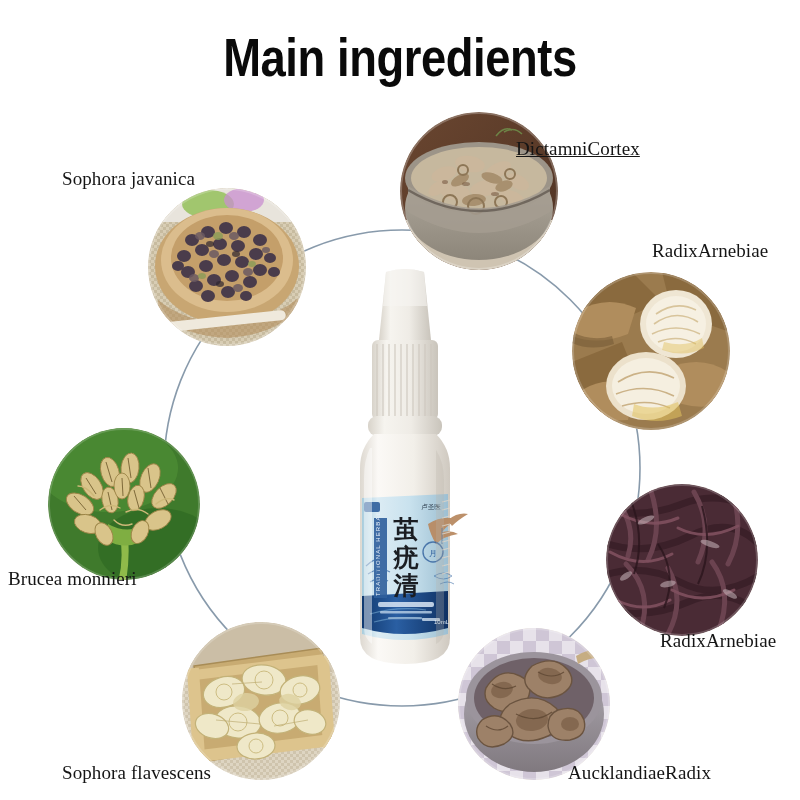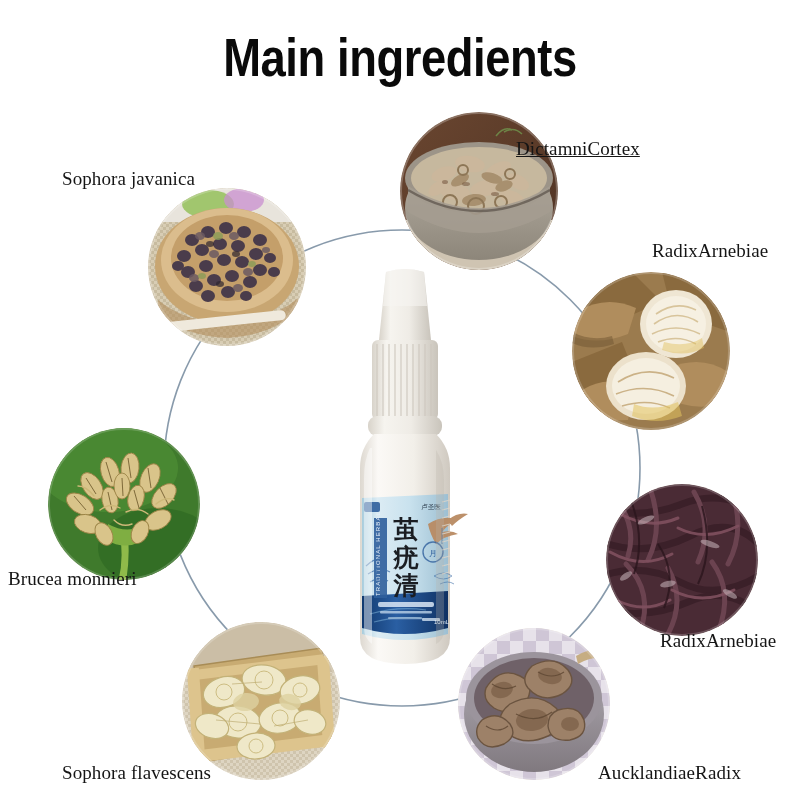--- a/index.html
+++ b/index.html
@@ -253,21 +253,21 @@
         <path d="M34 56 q12 8 24 2"></path>
           <path d="M80 44 q14 8 26 0"></path>
         <path d="M58 86 q20 10 36 -2"></path>
           <path d="M28 98 q12 8 22 0"></path>
       </g>
       <path d="M118 28 q18 -10 34 -6 l-2 8 q-16 -2 -30 6 Z" fill="#c6ad83"></path>
       <circle cx="76" cy="76" r="75" fill="none" stroke="#ffffff" stroke-width="2" opacity="0.2"></circle>
     </g>
   </svg>
 </div>
-<div class="label" style="left:598px; top:762px;">AucklandiaeRadix</div>
+<div class="label" style="left:568px; top:762px;">AucklandiaeRadix</div>
 
 <div class="node" style="left:182px; top:622px; width:158px; height:158px;">
   <svg class="photo" viewBox="0 0 158 158" preserveAspectRatio="xMidYMid slice">
     <defs>
       <clipPath id="cSop">
           <circle cx="79" cy="79" r="79"></circle>
         </clipPath>
       <pattern id="weave" width="6" height="6" patternUnits="userSpaceOnUse">
         <rect width="6" height="6" fill="#ded5c2"></rect>
         <rect width="3" height="3" fill="#cfc4ad"></rect>

